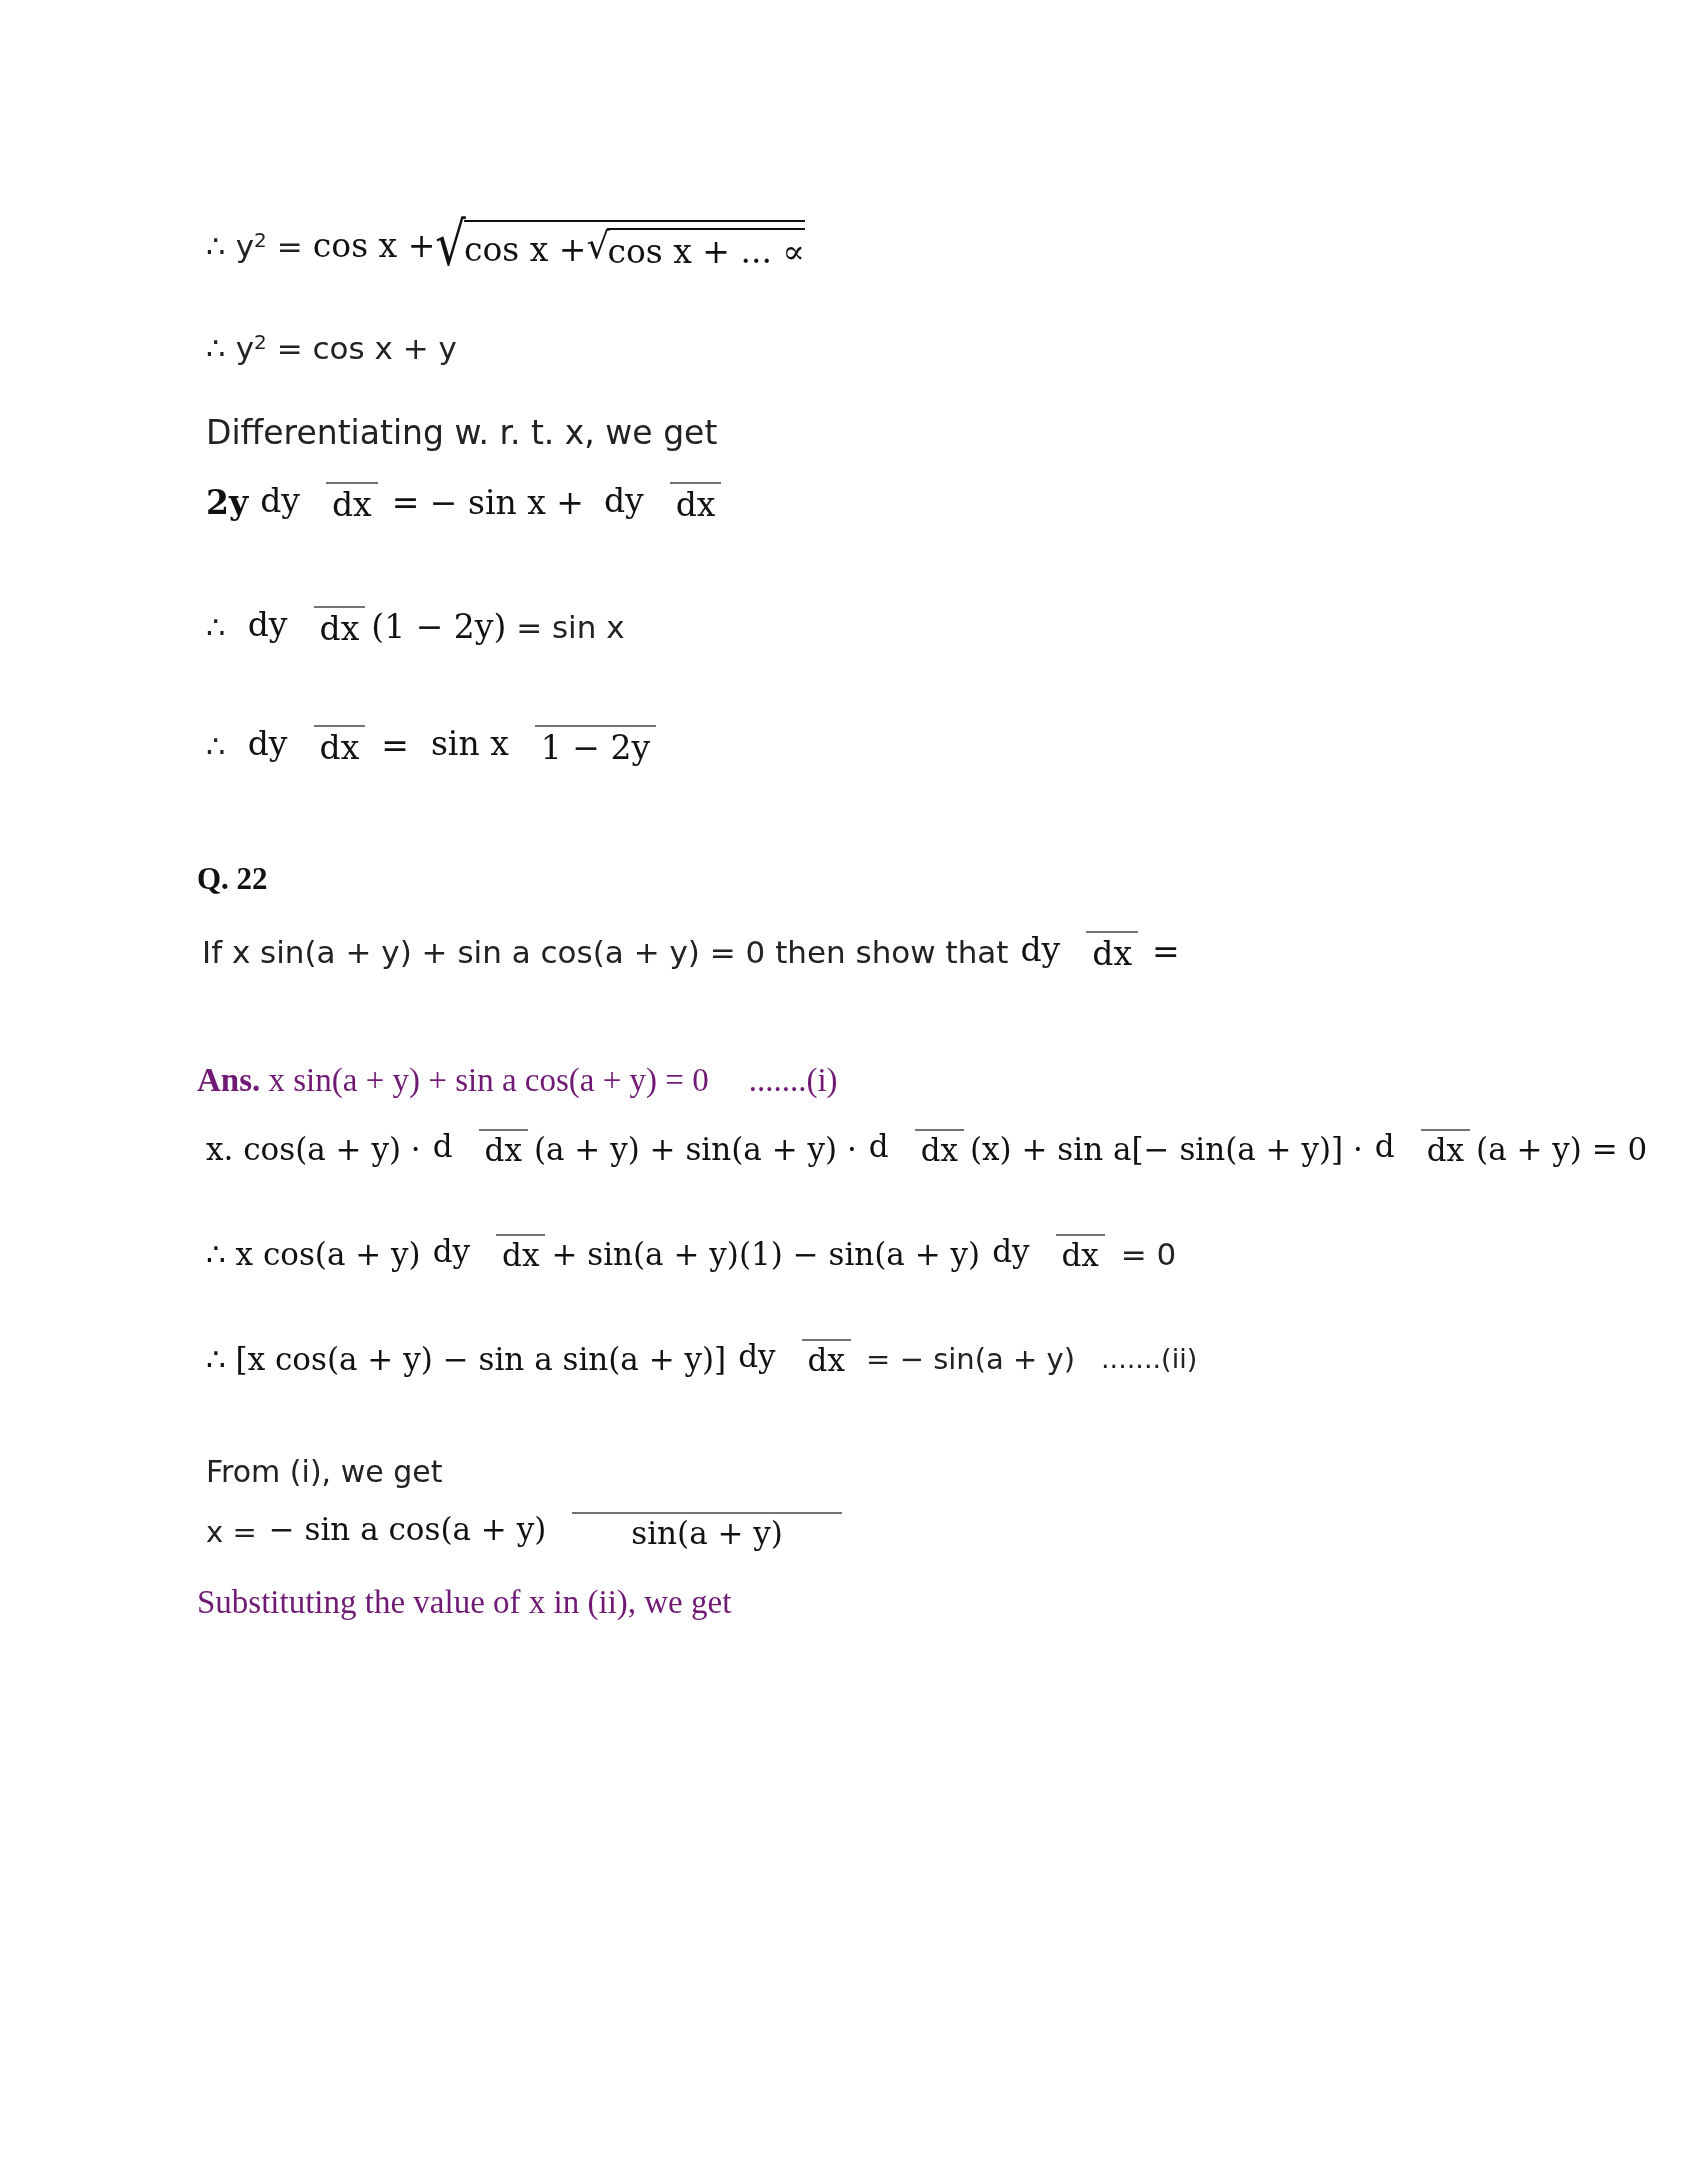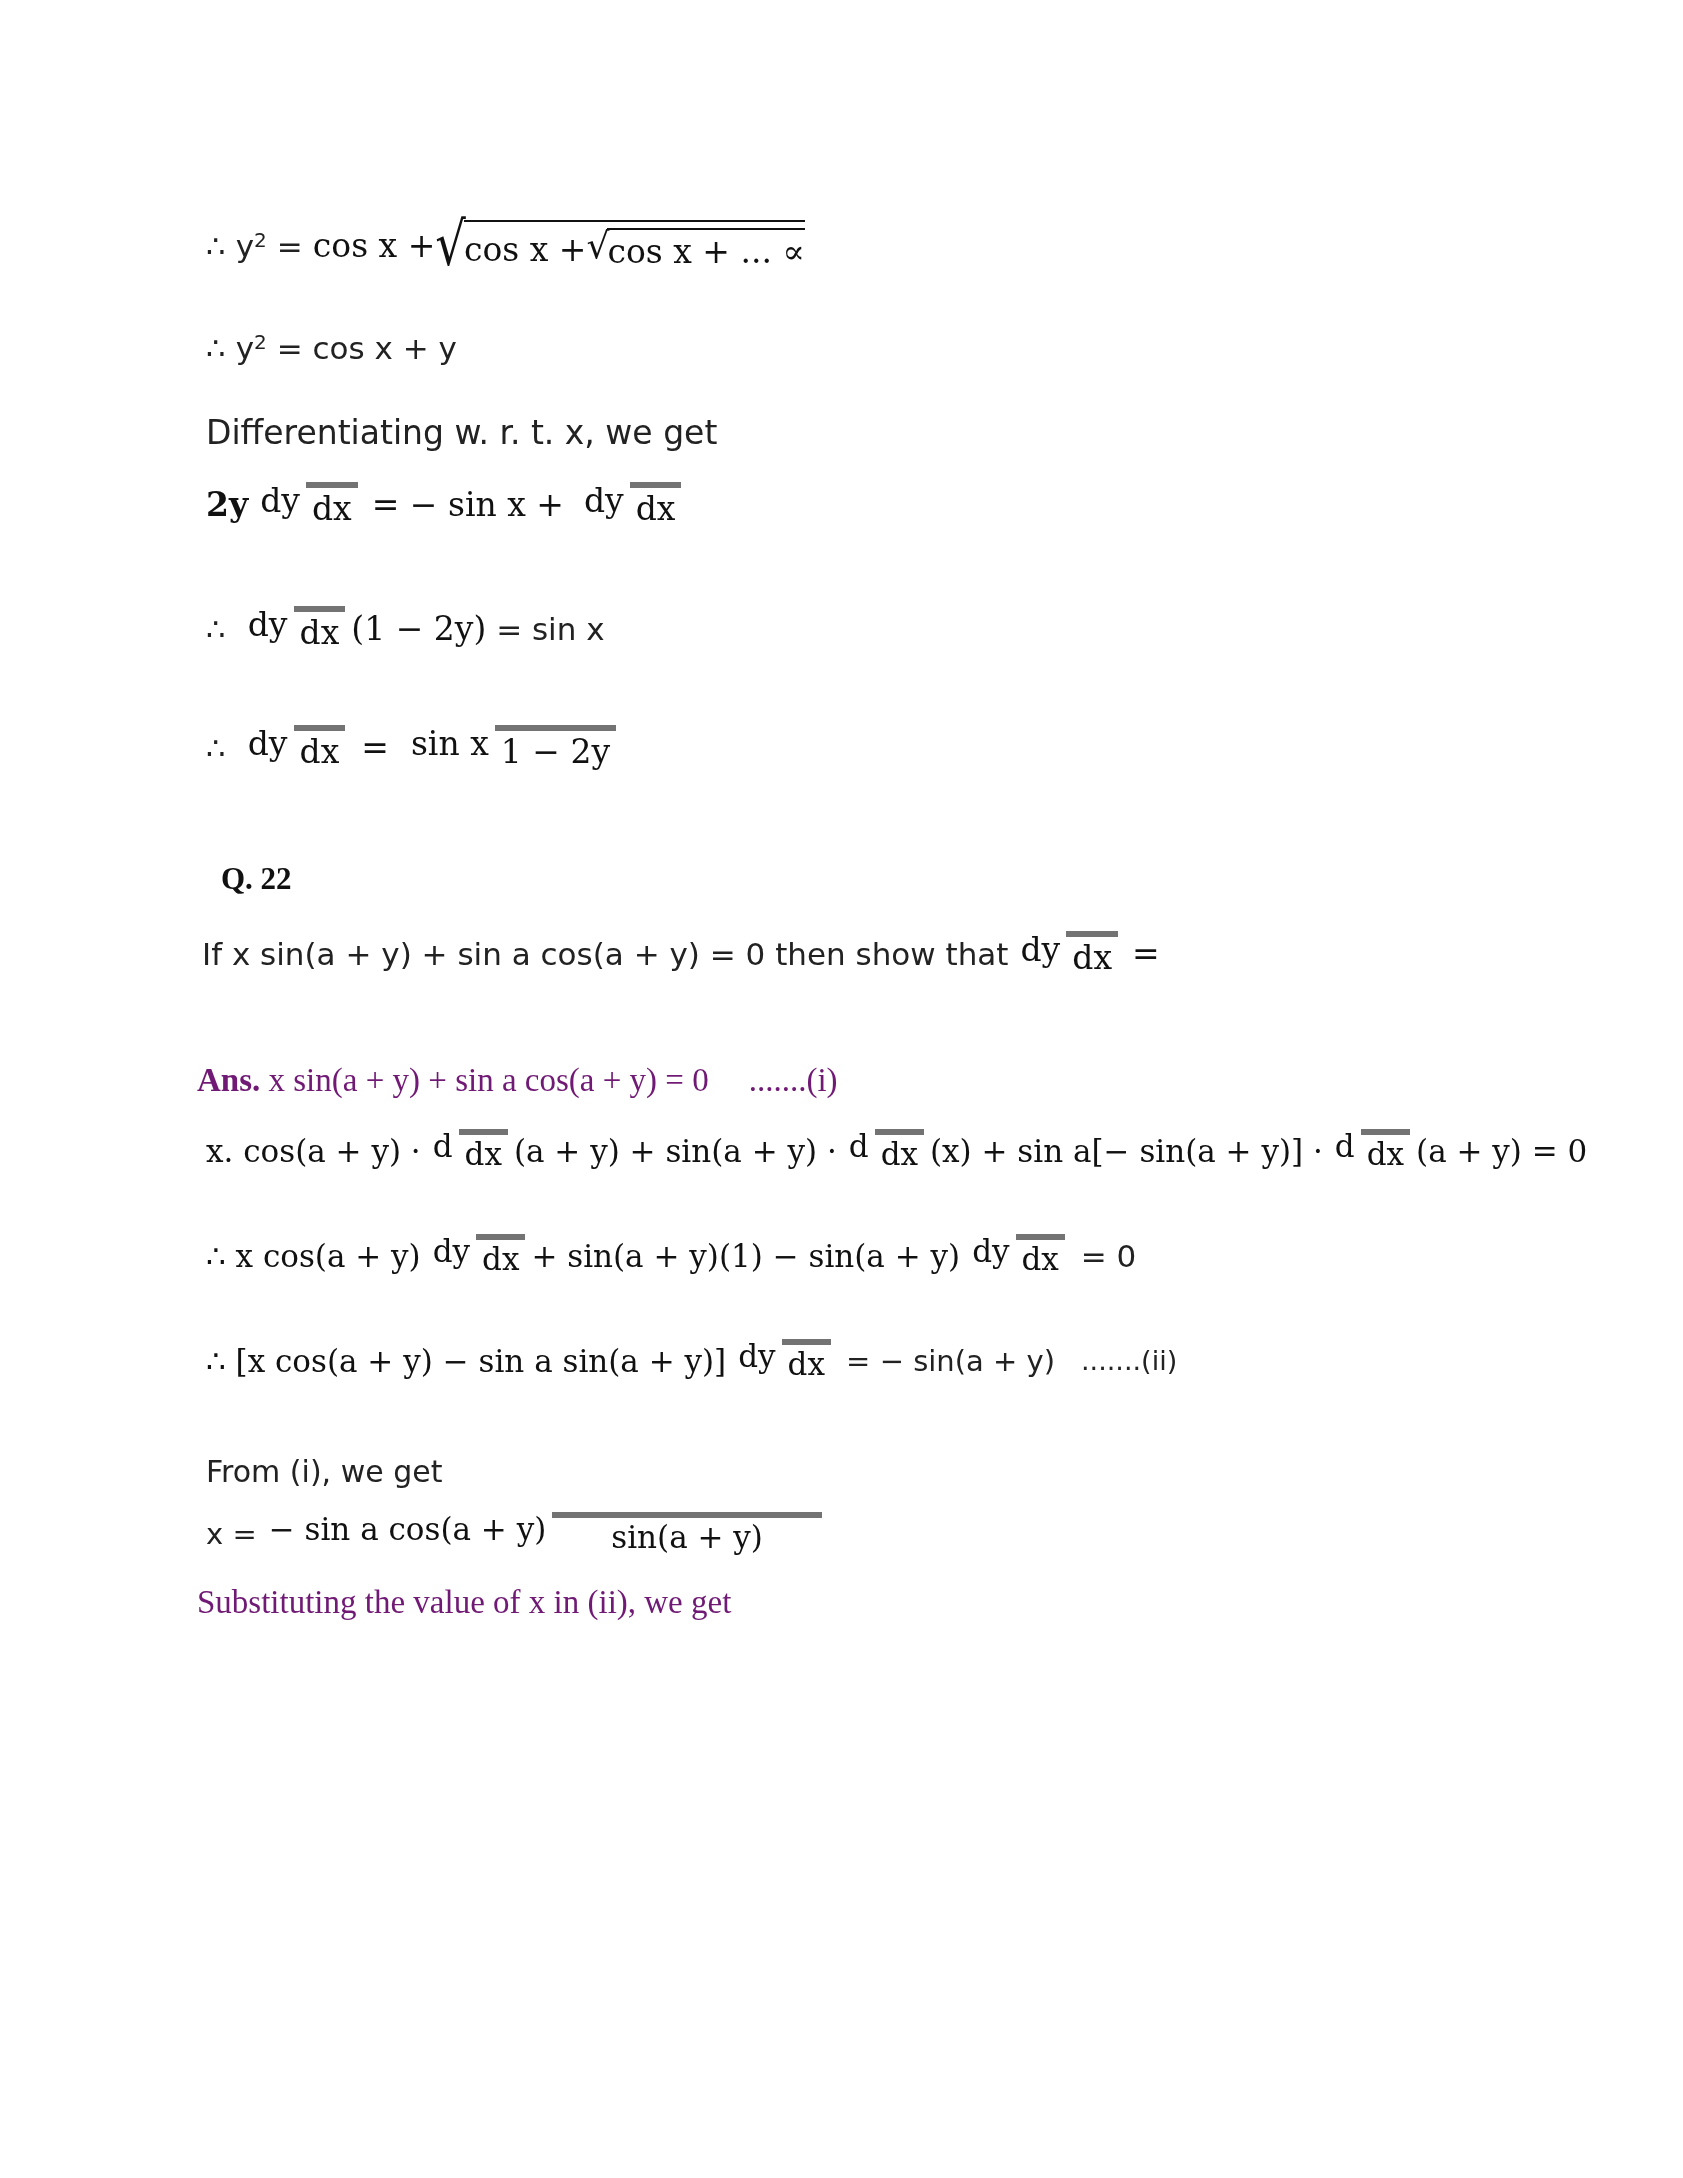--- a/index.html
+++ b/index.html
@@ -3,27 +3,27 @@
 <meta charset="utf-8">
 <style>
   html, body { margin:0; padding:0; background:#ffffff; }
   body { width:1683px; height:2178px; position:relative; overflow:hidden; color:#111; }
   .line { position:absolute; left:206px; display:flex; align-items:center; white-space:nowrap; }
   .sans { font-family:"DejaVu Sans", sans-serif; font-size:31px; color:#222; }
   .serif { font-family:"Liberation Serif", serif; font-size:33px; color:#701a75; }
   .math { font-family:"DejaVu Serif", serif; font-size:33px; color:#111; }
   .frac { display:inline-flex; flex-direction:row; margin:0 6px; vertical-align:middle; }
   .frac .num { padding:0 6px 2px 6px; line-height:1.15; }
-  .frac .den { border-top:6px solid #737373; padding:2px 6px 0 6px; line-height:1.15; }
+  .frac .den { border-top:2px solid #737373; padding:2px 6px 0 6px; line-height:1.15;margin-left:20px; }
   .sp { display:inline-block; width:10px; }
   .sqrt { display:inline-flex; align-items:stretch; }
   .sqrt .rad { font-size:48px; line-height:1; margin-right:-2px; transform:scaleY(1.25); }
   .sqrt .body { border-top:2.5px solid #111; padding-top:6px; display:inline-flex; align-items:center; }
   .sqrt2 .rad { font-size:36px; transform:none; }
-  .heading { position:absolute; left:197px; font-family:"Liberation Serif", serif; font-weight:bold; font-size:31px;margin-left:24px; }
+  .heading { position:absolute; left:197px; font-family:"Liberation Serif", serif; font-weight:bold; font-size:31px; }
   .bold { font-weight:bold; }
 </style>
 </head>
 <body>
 
 <div class="line" style="top:220px;">
   <span class="sans">∴</span>
   <span class="sp"></span>
   <span class="sans">y</span>
     <sup class="sans" style="font-size:20px;position:relative;top:-6px;">2</sup>

